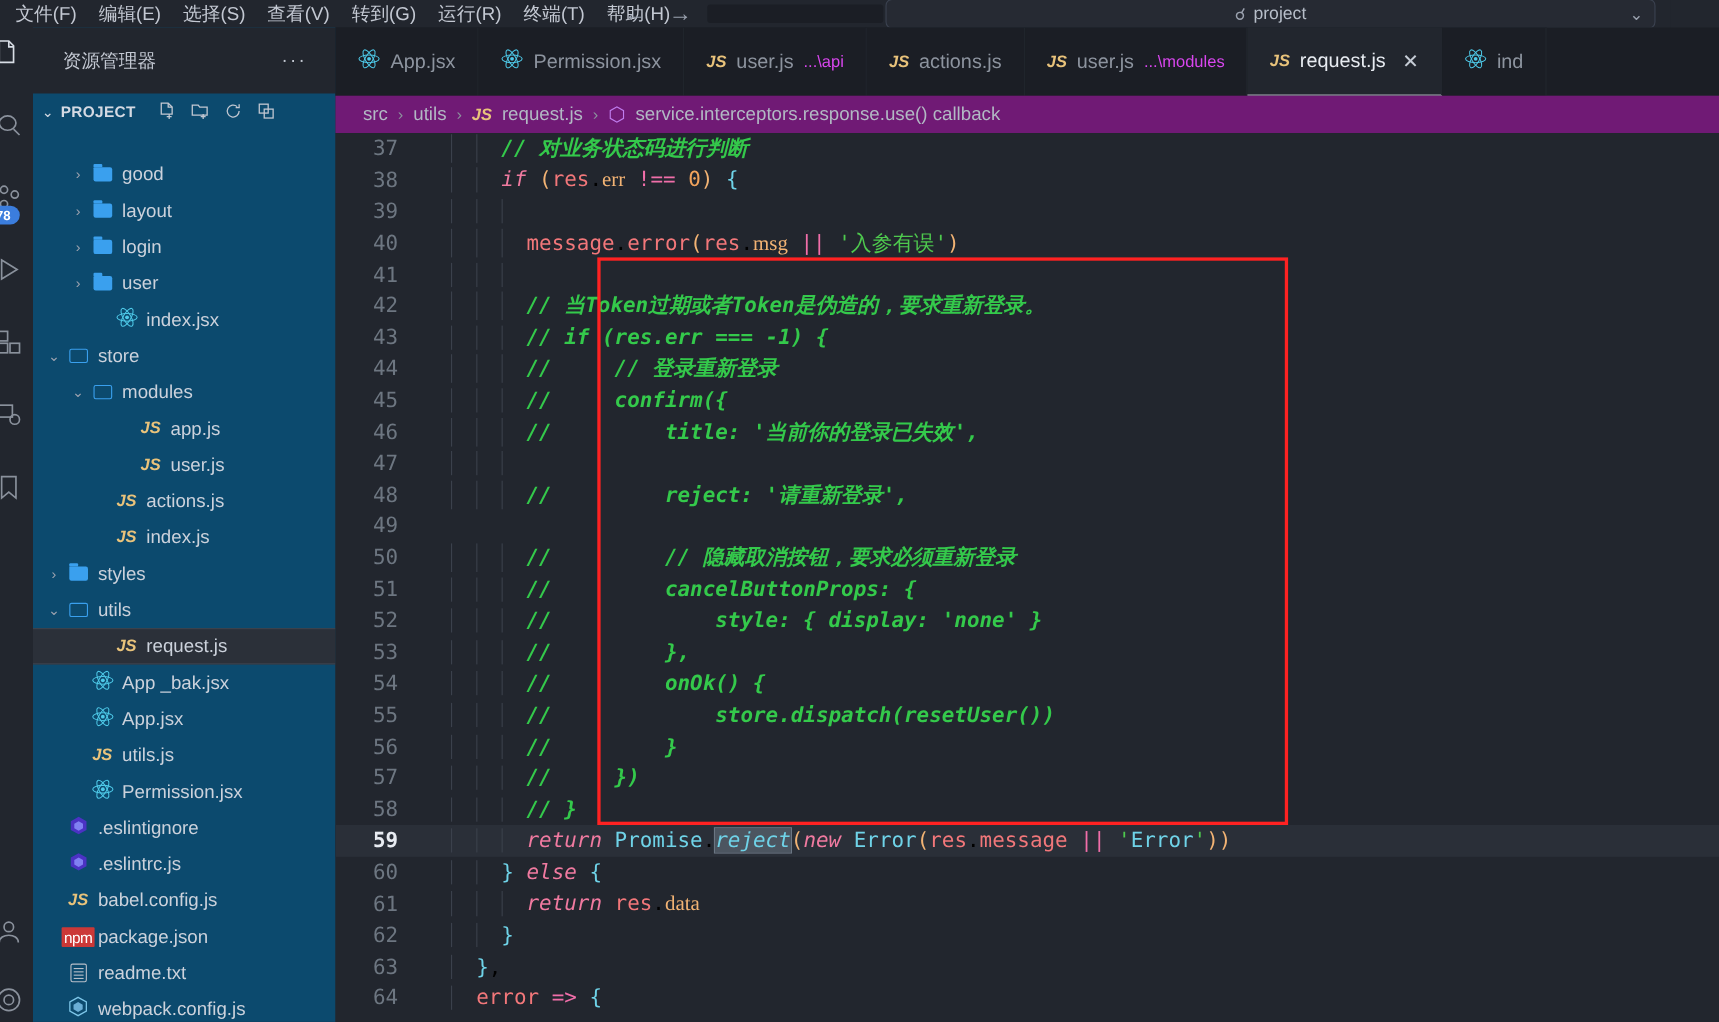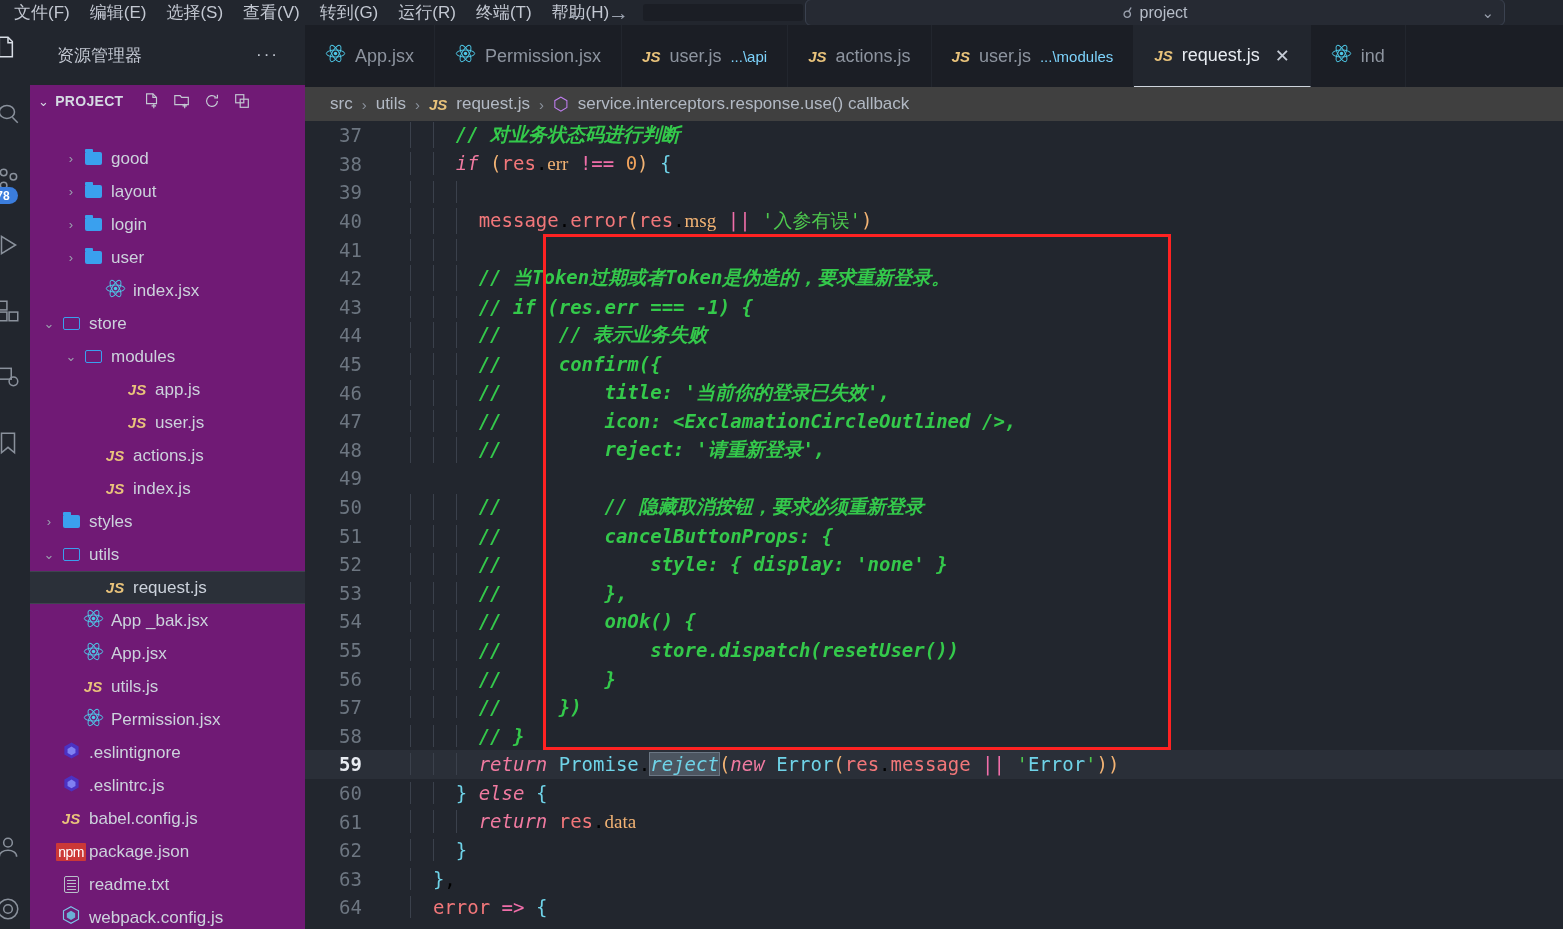--- a/index.html
+++ b/index.html
@@ -52,21 +52,21 @@
   .badge {
     position: absolute; left: -12px; width: 30px; height: 17px;
     background: #3b7ddd; color: #fff; border-radius: 9px;
     font-size: 12px; font-weight: bold; display: flex;
     align-items: center; justify-content: center;
   }
 
   
   .sidebar {
     position: absolute; left: 30px; top: 25px; width: 275px; height: 904px;
-    background: #701a75;
+    background: #0c4a6e;
   }
   .sidebar-title {
     height: 60px; display: flex; align-items: center;
     padding-left: 27px; color: #c3c8d2; font-size: 17px;
     background: #22262e;
   }
   .sidebar-title .dots { margin-left: auto; margin-right: 26px; color: #c3c8d2; font-size: 17px; letter-spacing: 2px;}
   .section-head {
     height: 32px; display: flex; align-items: center; gap: 6px;
     padding-left: 8px; color: #d5dae3; font-size: 14px; font-weight: bold;
@@ -100,27 +100,27 @@
   .tabbar {
     position: absolute; left: 305px; top: 25px; width: 1258px; height: 62px;
     background: #1b1e25; display: flex; align-items: stretch; overflow: hidden;
   }
   .tab {
     display: flex; align-items: center; gap: 9px; padding: 0 20px;
     color: #8d949f; font-size: 18px; border-right: 1px solid #22262e;
     white-space: nowrap; background: #1b1e25;
   }
   .tab.active { background: #22262e; color: #e8ecf2; border-bottom: 1.5px solid #cfd5de; }
-  .tab .dim { color: #7dd3fc; font-size: 15px; }
+  .tab .dim { color: #d946ef; font-size: 15px; }
   .tab .close { margin-left: 6px; color: #c6ccd6; font-size: 18px; }
   .react-ic { width: 21px; height: 21px; }
 
   .breadcrumb {
     position: absolute; left: 305px; top: 87px; width: 1258px; height: 34px;
-    background: #404040; display: flex; align-items: center;
+    background: #701a75; display: flex; align-items: center;
     padding-left: 25px; gap: 9px; color: #b2b9c4; font-size: 17px;
     white-space: nowrap;
   }
   .breadcrumb .sep { color: #8b929d; font-size: 15px; }
 
   .editor {
     position: absolute; left: 305px; top: 121px; width: 1258px; height: 808px;
     background: #22262e; overflow: hidden;
   }
   .codeline {
@@ -562,24 +562,24 @@
 
   <div class="editor">
     <div id="code">
         <div class="codeline"><span class="gutter">37</span><span class="codetext"><span class="indentguide" style="left:30px"></span><span class="indentguide" style="left:52.876px"></span><span style="display:inline-block;width:45.751999999999995px"></span><span class="t-com">// 对业务状态码进行判断</span></span></div>
         <div class="codeline"><span class="gutter">38</span><span class="codetext"><span class="indentguide" style="left:30px"></span><span class="indentguide" style="left:52.876px"></span><span style="display:inline-block;width:45.751999999999995px"></span><span class="t-kw">if</span> <span class="t-paren1">(</span><span class="t-var">res</span>.<span class="t-prop">err</span> <span class="t-op">!==</span> <span class="t-num">0</span><span class="t-paren1">)</span> <span class="t-punc">{</span></span></div>
         <div class="codeline"><span class="gutter">39</span><span class="codetext"><span class="indentguide" style="left:30px"></span><span class="indentguide" style="left:52.876px"></span><span class="indentguide" style="left:75.752px"></span><span style="display:inline-block;width:68.628px"></span></span></div>
         <div class="codeline"><span class="gutter">40</span><span class="codetext"><span class="indentguide" style="left:30px"></span><span class="indentguide" style="left:52.876px"></span><span class="indentguide" style="left:75.752px"></span><span style="display:inline-block;width:68.628px"></span><span class="t-var">message</span>.<span class="t-var">error</span><span class="t-paren1">(</span><span class="t-var">res</span>.<span class="t-prop">msg</span> <span class="t-op">||</span> <span class="t-str">'入参有误'</span><span class="t-paren1">)</span></span></div>
         <div class="codeline"><span class="gutter">41</span><span class="codetext"><span class="indentguide" style="left:30px"></span><span class="indentguide" style="left:52.876px"></span><span class="indentguide" style="left:75.752px"></span><span style="display:inline-block;width:68.628px"></span></span></div>
         <div class="codeline"><span class="gutter">42</span><span class="codetext"><span class="indentguide" style="left:30px"></span><span class="indentguide" style="left:52.876px"></span><span class="indentguide" style="left:75.752px"></span><span style="display:inline-block;width:68.628px"></span><span class="t-com">// 当Token过期或者Token是伪造的，要求重新登录。</span></span></div>
         <div class="codeline"><span class="gutter">43</span><span class="codetext"><span class="indentguide" style="left:30px"></span><span class="indentguide" style="left:52.876px"></span><span class="indentguide" style="left:75.752px"></span><span style="display:inline-block;width:68.628px"></span><span class="t-com">// if (res.err === -1) {</span></span></div>
-        <div class="codeline"><span class="gutter">44</span><span class="codetext"><span class="indentguide" style="left:30px"></span><span class="indentguide" style="left:52.876px"></span><span class="indentguide" style="left:75.752px"></span><span style="display:inline-block;width:68.628px"></span><span class="t-com">//     // 表示业务失败</span></span></div>
+        <div class="codeline"><span class="gutter">44</span><span class="codetext"><span class="indentguide" style="left:30px"></span><span class="indentguide" style="left:52.876px"></span><span class="indentguide" style="left:75.752px"></span><span style="display:inline-block;width:68.628px"></span><span class="t-com">//     // 登录重新登录</span></span></div>
         <div class="codeline"><span class="gutter">45</span><span class="codetext"><span class="indentguide" style="left:30px"></span><span class="indentguide" style="left:52.876px"></span><span class="indentguide" style="left:75.752px"></span><span style="display:inline-block;width:68.628px"></span><span class="t-com">//     confirm({</span></span></div>
         <div class="codeline"><span class="gutter">46</span><span class="codetext"><span class="indentguide" style="left:30px"></span><span class="indentguide" style="left:52.876px"></span><span class="indentguide" style="left:75.752px"></span><span style="display:inline-block;width:68.628px"></span><span class="t-com">//         title: '当前你的登录已失效',</span></span></div>
-        <div class="codeline"><span class="gutter">47</span><span class="codetext"><span class="indentguide" style="left:30px"></span><span class="indentguide" style="left:52.876px"></span><span class="indentguide" style="left:75.752px"></span><span style="display:inline-block;width:68.628px"></span><span class="t-com">//         icon: &lt;ExclamationCircleOutlined /&gt;,</span></span></div>
+        <div class="codeline"><span class="gutter">47</span><span class="codetext"><span class="indentguide" style="left:30px"></span><span class="indentguide" style="left:52.876px"></span><span class="indentguide" style="left:75.752px"></span><span style="display:inline-block;width:68.628px"></span></span></div>
         <div class="codeline"><span class="gutter">48</span><span class="codetext"><span class="indentguide" style="left:30px"></span><span class="indentguide" style="left:52.876px"></span><span class="indentguide" style="left:75.752px"></span><span style="display:inline-block;width:68.628px"></span><span class="t-com">//         reject: '请重新登录',</span></span></div>
         <div class="codeline"><span class="gutter">49</span></div>
         <div class="codeline"><span class="gutter">50</span><span class="codetext"><span class="indentguide" style="left:30px"></span><span class="indentguide" style="left:52.876px"></span><span class="indentguide" style="left:75.752px"></span><span style="display:inline-block;width:68.628px"></span><span class="t-com">//         // 隐藏取消按钮，要求必须重新登录</span></span></div>
         <div class="codeline"><span class="gutter">51</span><span class="codetext"><span class="indentguide" style="left:30px"></span><span class="indentguide" style="left:52.876px"></span><span class="indentguide" style="left:75.752px"></span><span style="display:inline-block;width:68.628px"></span><span class="t-com">//         cancelButtonProps: {</span></span></div>
         <div class="codeline"><span class="gutter">52</span><span class="codetext"><span class="indentguide" style="left:30px"></span><span class="indentguide" style="left:52.876px"></span><span class="indentguide" style="left:75.752px"></span><span style="display:inline-block;width:68.628px"></span><span class="t-com">//             style: { display: 'none' }</span></span></div>
         <div class="codeline"><span class="gutter">53</span><span class="codetext"><span class="indentguide" style="left:30px"></span><span class="indentguide" style="left:52.876px"></span><span class="indentguide" style="left:75.752px"></span><span style="display:inline-block;width:68.628px"></span><span class="t-com">//         },</span></span></div>
         <div class="codeline"><span class="gutter">54</span><span class="codetext"><span class="indentguide" style="left:30px"></span><span class="indentguide" style="left:52.876px"></span><span class="indentguide" style="left:75.752px"></span><span style="display:inline-block;width:68.628px"></span><span class="t-com">//         onOk() {</span></span></div>
         <div class="codeline"><span class="gutter">55</span><span class="codetext"><span class="indentguide" style="left:30px"></span><span class="indentguide" style="left:52.876px"></span><span class="indentguide" style="left:75.752px"></span><span style="display:inline-block;width:68.628px"></span><span class="t-com">//             store.dispatch(resetUser())</span></span></div>
         <div class="codeline"><span class="gutter">56</span><span class="codetext"><span class="indentguide" style="left:30px"></span><span class="indentguide" style="left:52.876px"></span><span class="indentguide" style="left:75.752px"></span><span style="display:inline-block;width:68.628px"></span><span class="t-com">//         }</span></span></div>
         <div class="codeline"><span class="gutter">57</span><span class="codetext"><span class="indentguide" style="left:30px"></span><span class="indentguide" style="left:52.876px"></span><span class="indentguide" style="left:75.752px"></span><span style="display:inline-block;width:68.628px"></span><span class="t-com">//     })</span></span></div>

